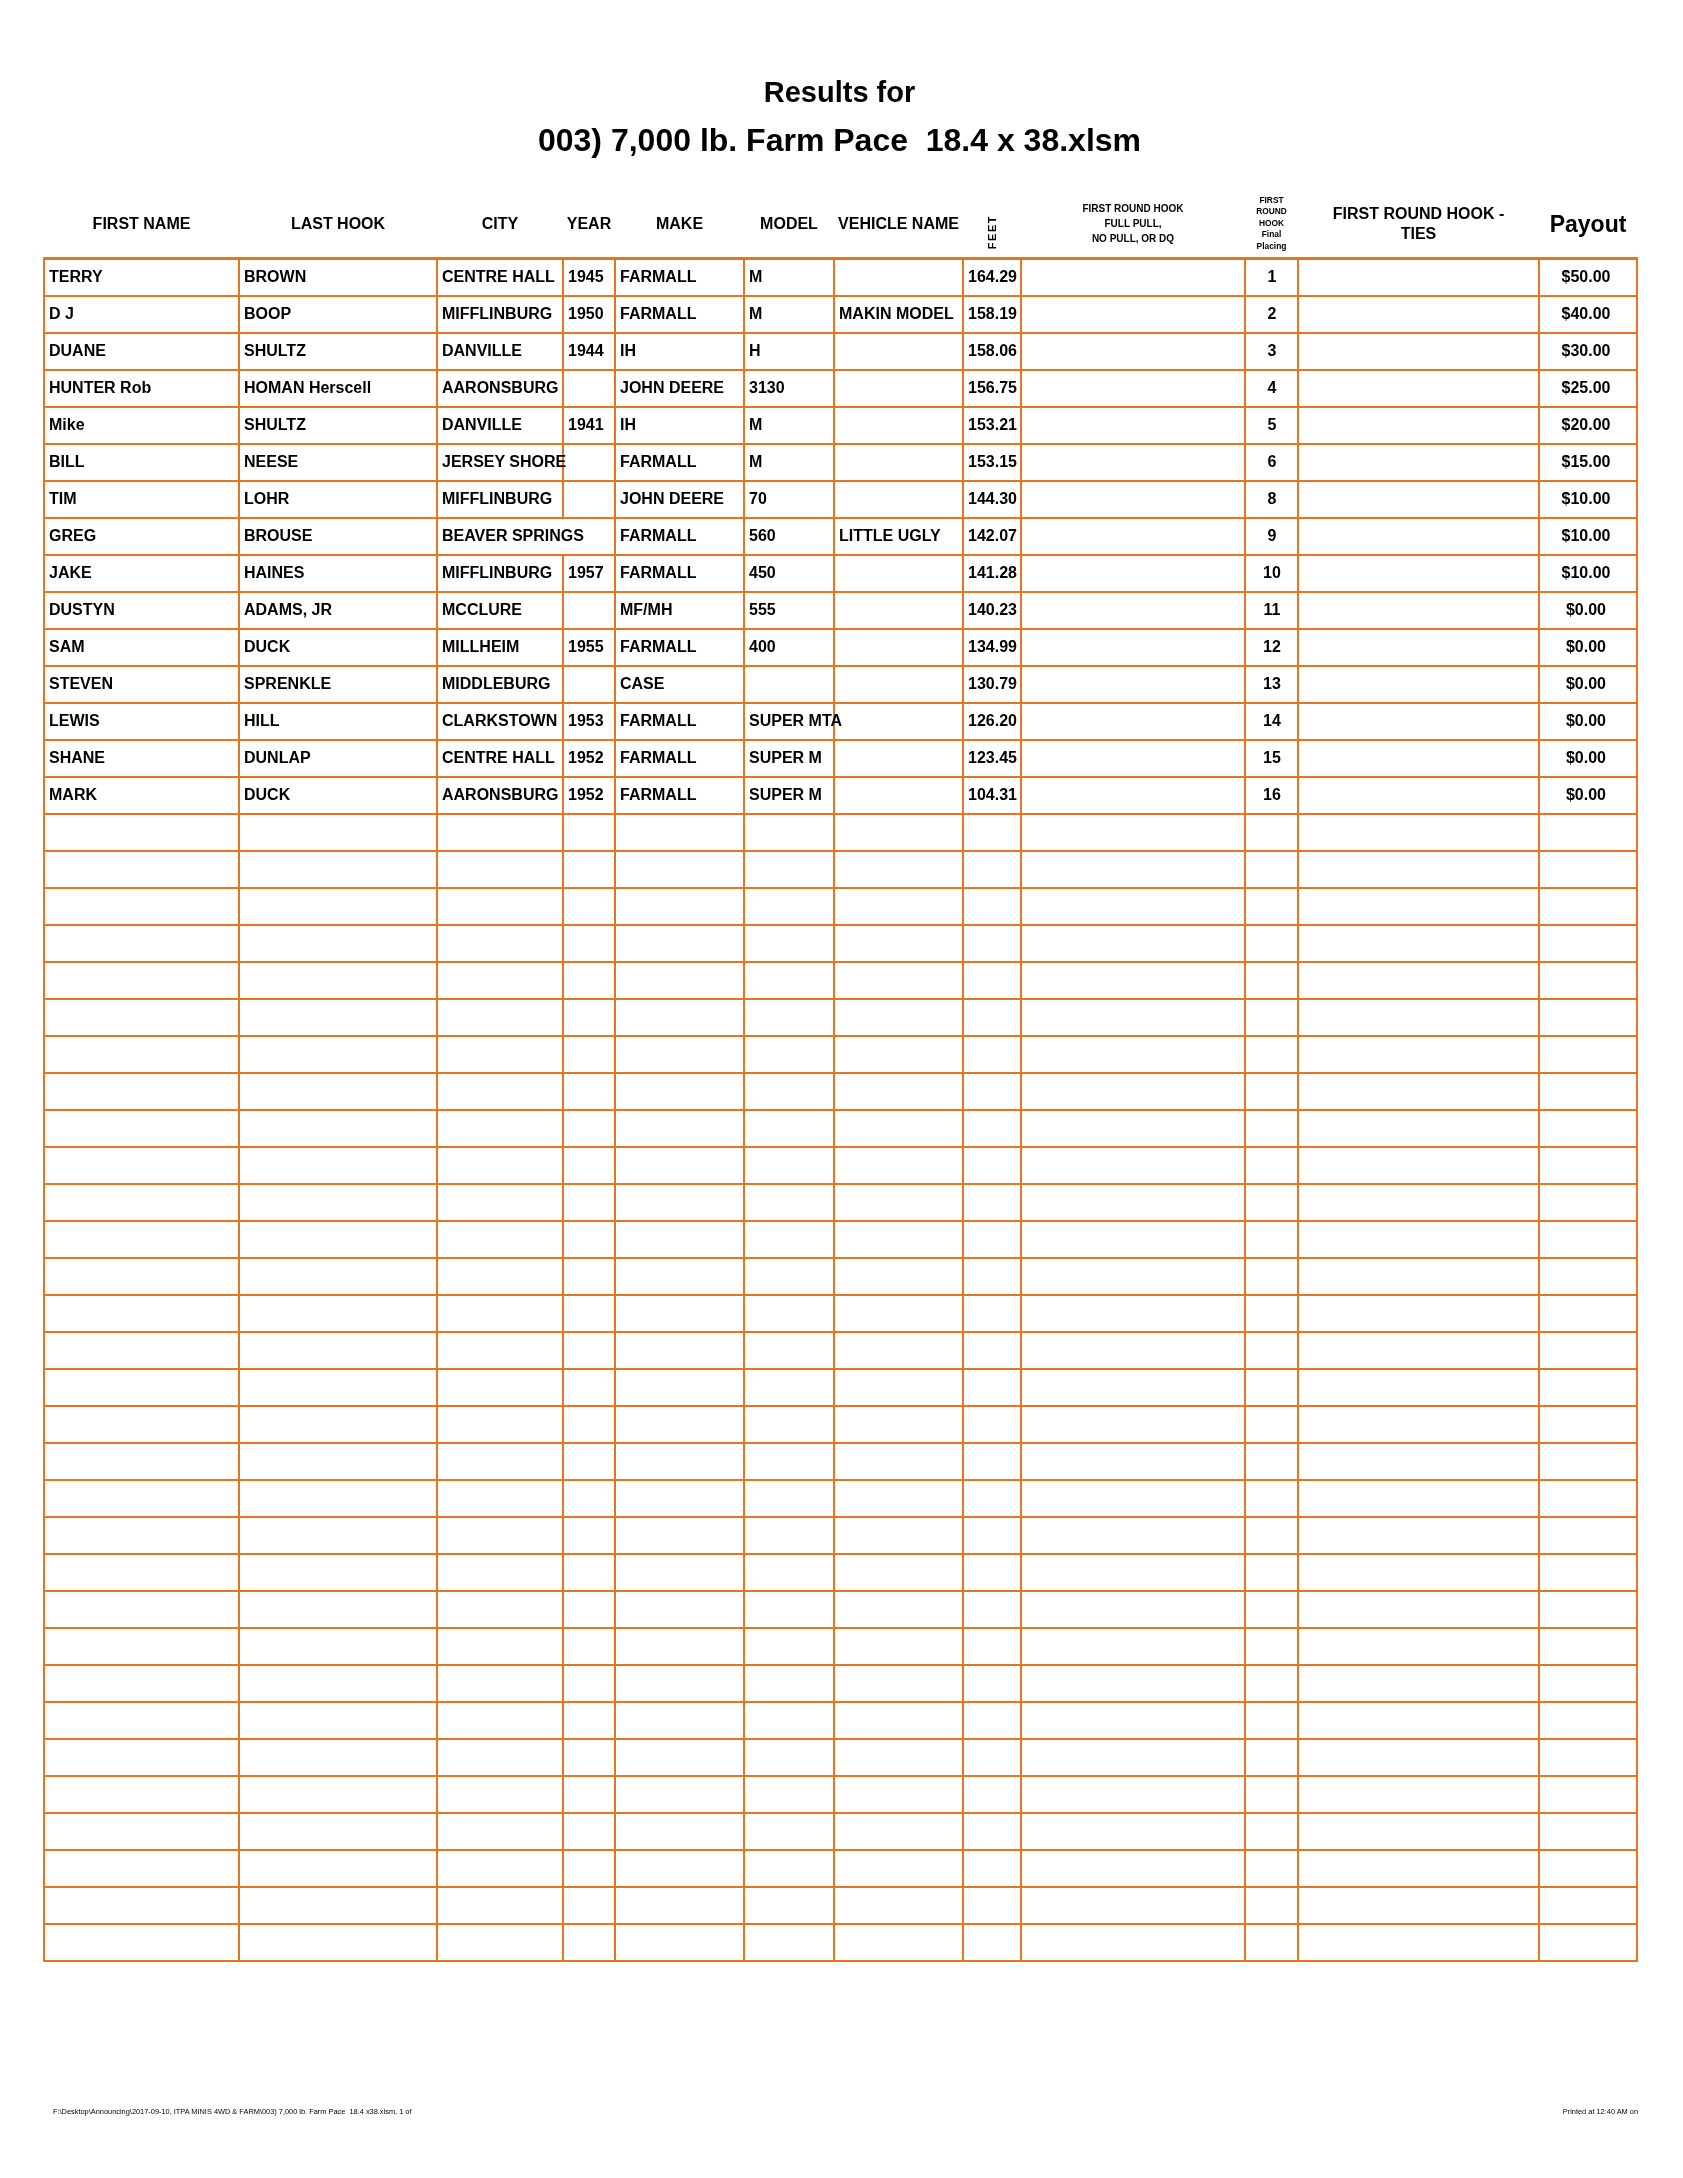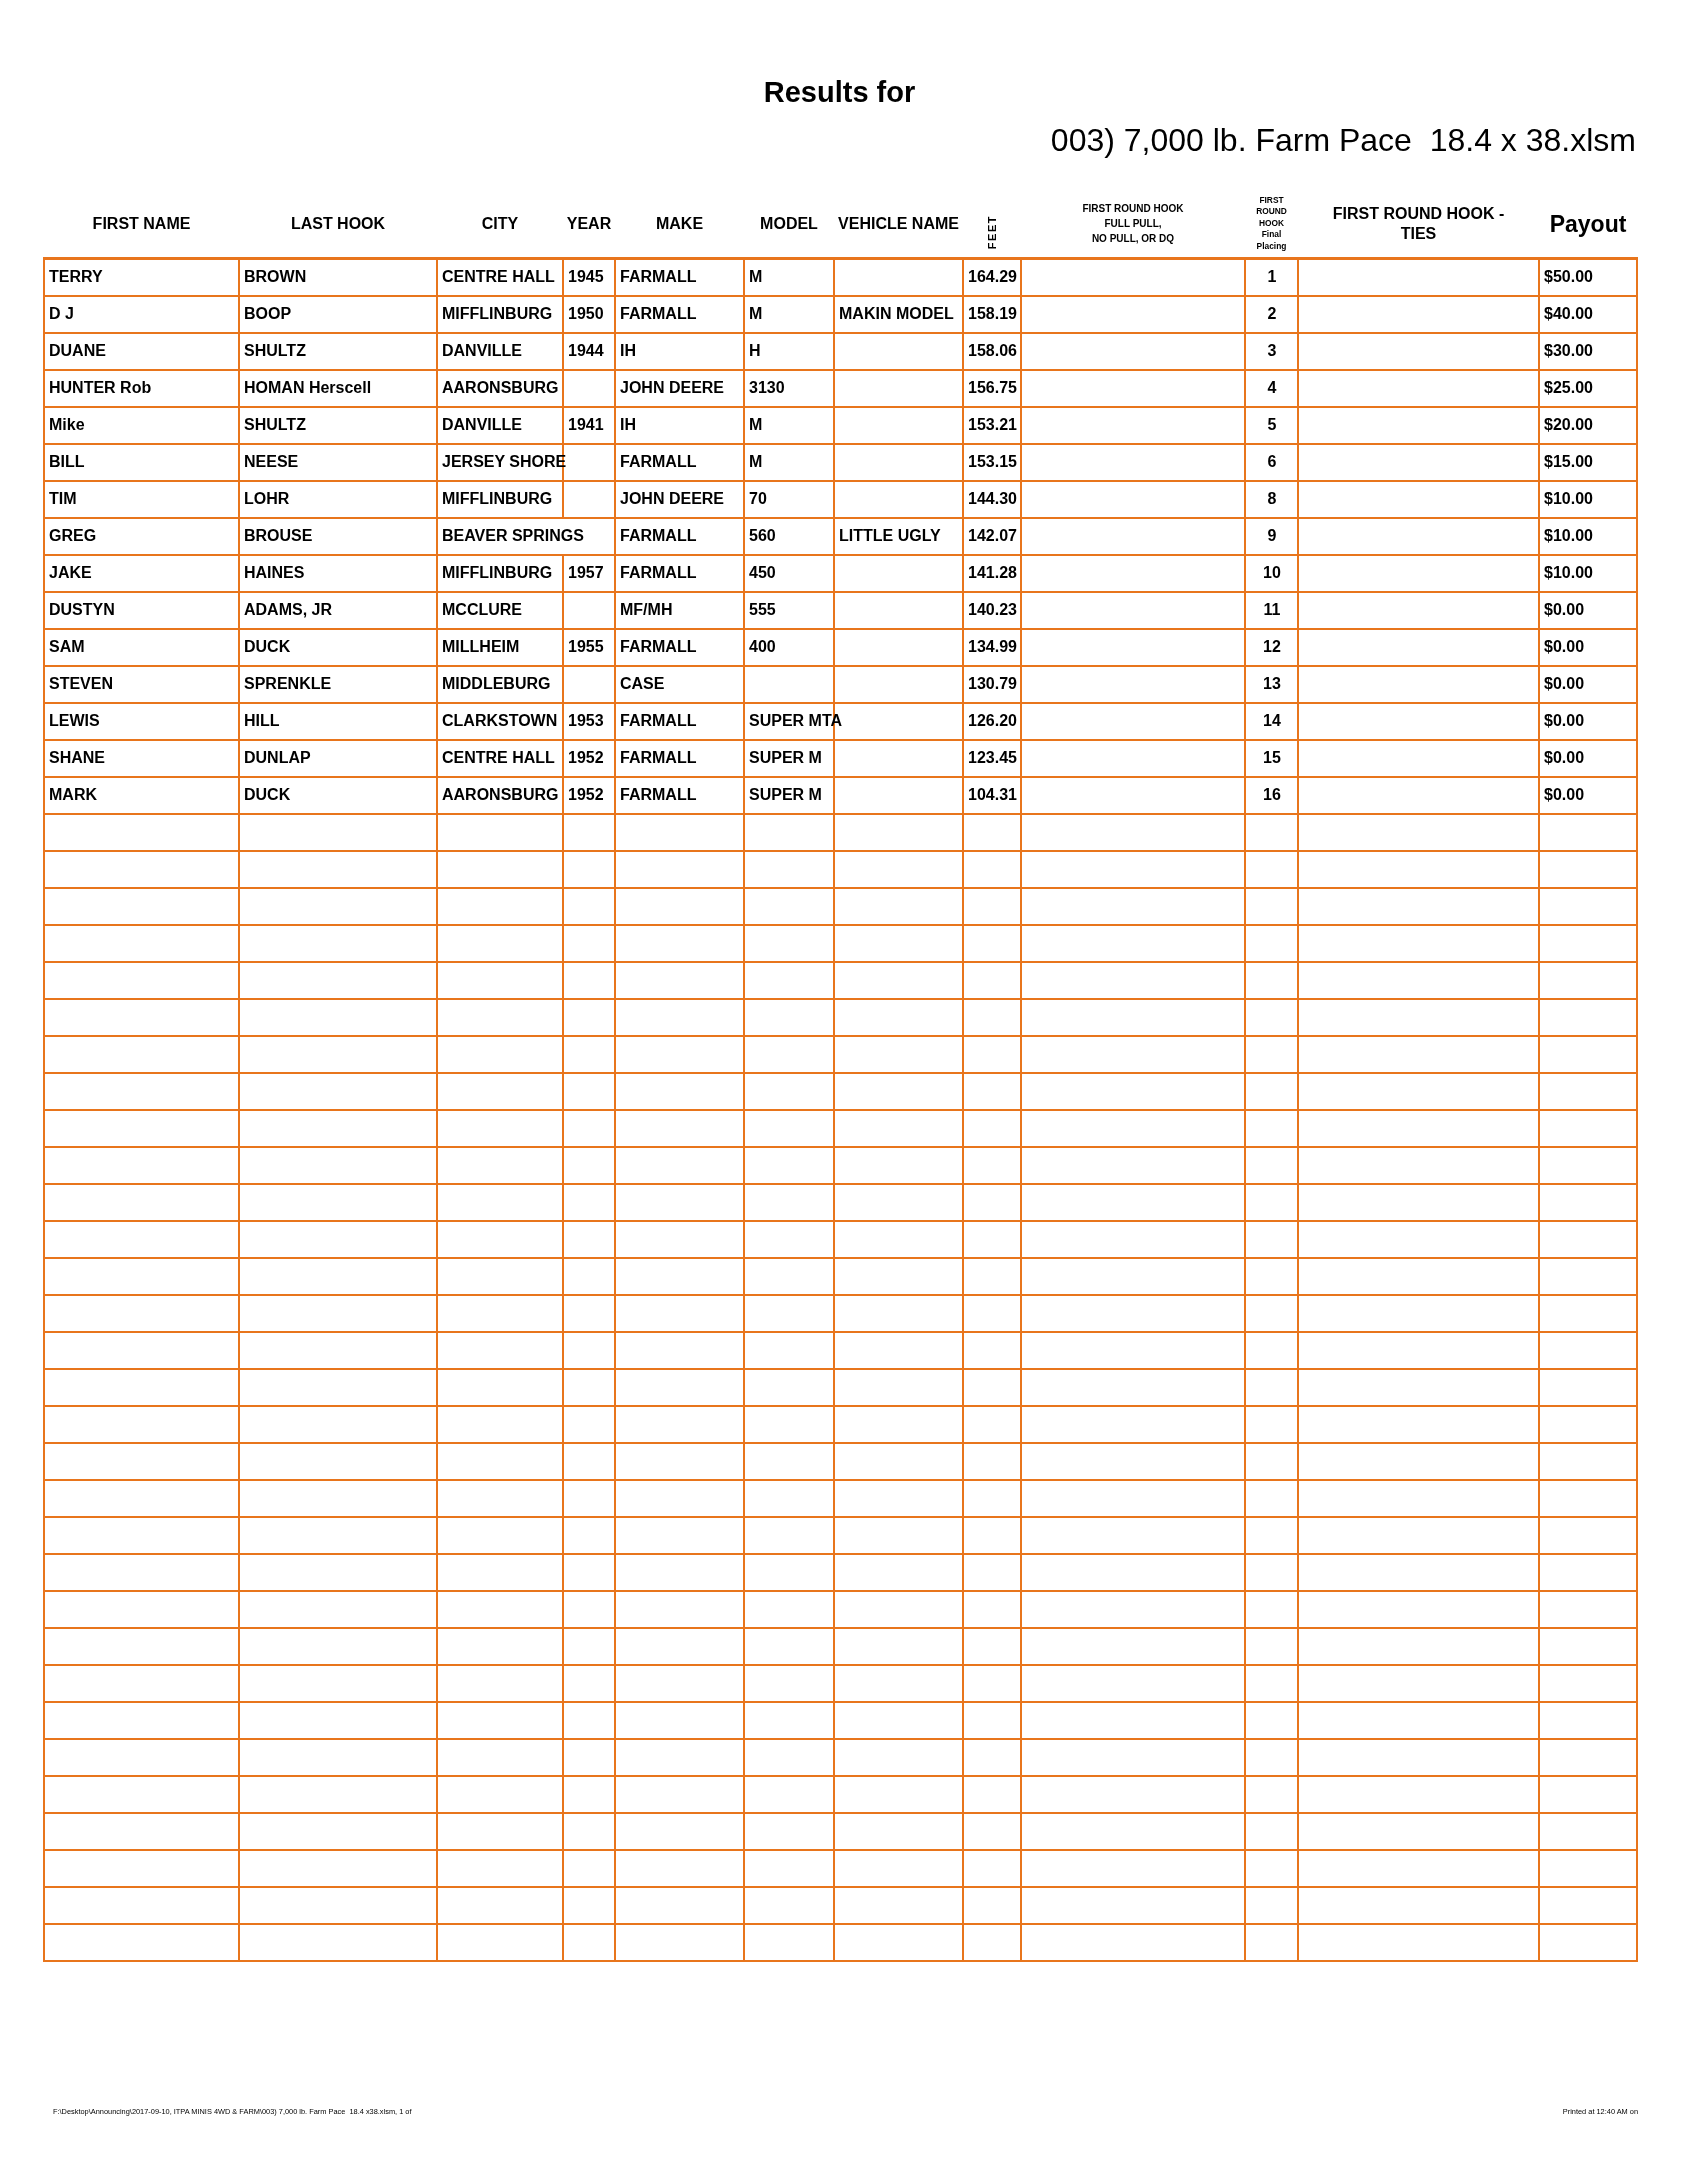--- a/index.html
+++ b/index.html
@@ -15,21 +15,21 @@
     color:var(--ink);
     overflow:hidden;
     border-radius:21px;
   }
   .title1{
     position:absolute;top:75px;left:43px;width:1593px;
     text-align:center;font-size:29px;font-weight:bold;line-height:34px;
   }
   .title2{
     position:absolute;top:121px;left:43px;width:1593px;
-    text-align:right;font-size:32px;font-weight:normal;line-height:38px;
+    text-align:center;font-size:32px;font-weight:bold;line-height:38px;
     white-space:pre;
   }
   table.results{
     position:absolute;left:43px;top:194px;width:1593px;
     border-collapse:collapse;table-layout:fixed;
   }
   thead th{
     border:none;
     vertical-align:middle;
     text-align:center;
@@ -56,21 +56,21 @@
   tbody td{
     border:2px solid var(--grid);
     font-size:16px;font-weight:bold;
     padding:0 3px 0 4px;
     white-space:nowrap;
     overflow:visible;
     vertical-align:middle;
     text-align:left;
   }
   tbody td.c-feet{padding-right:6px;}
-  tbody td.c-payout{text-align:left;padding-right:8px;}
+  tbody td.c-payout{text-align:center;padding-right:8px;}
   tbody td.c-placing{text-align:center;}
   .footer-left{
     position:absolute;left:53px;top:2107px;
     font-size:7.4px;font-weight:normal;color:#000;white-space:pre;
   }
   .footer-right{
     position:absolute;right:45px;top:2107px;
     font-size:7.4px;font-weight:normal;color:#000;white-space:pre;
   }
 </style>

